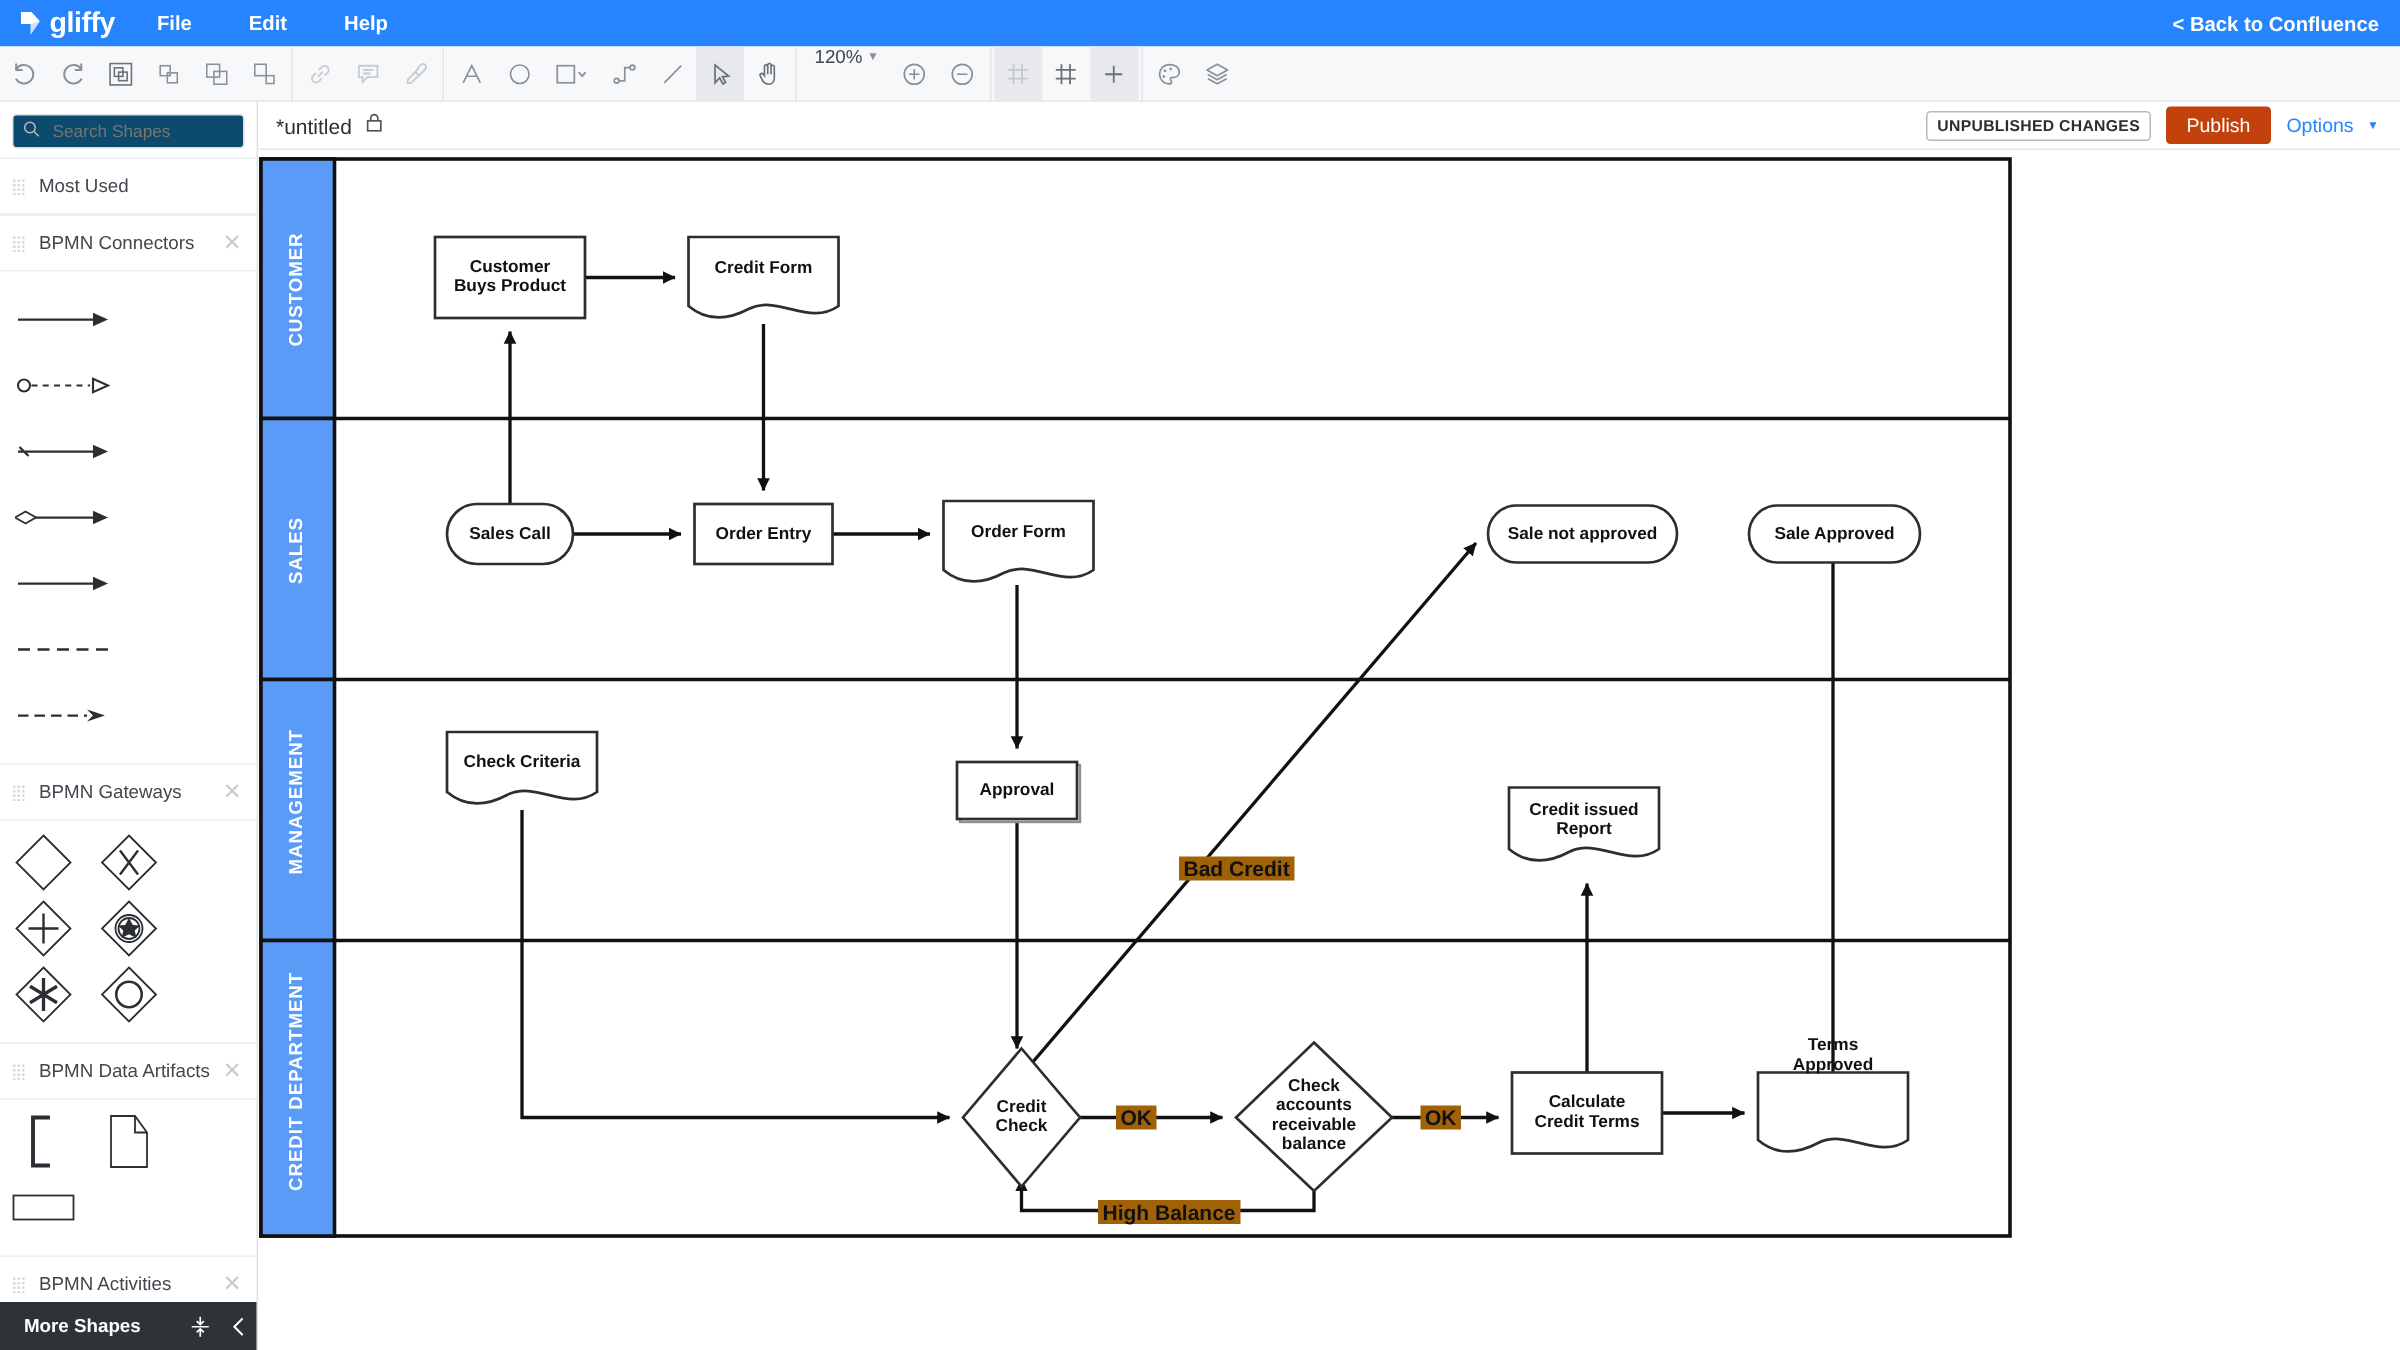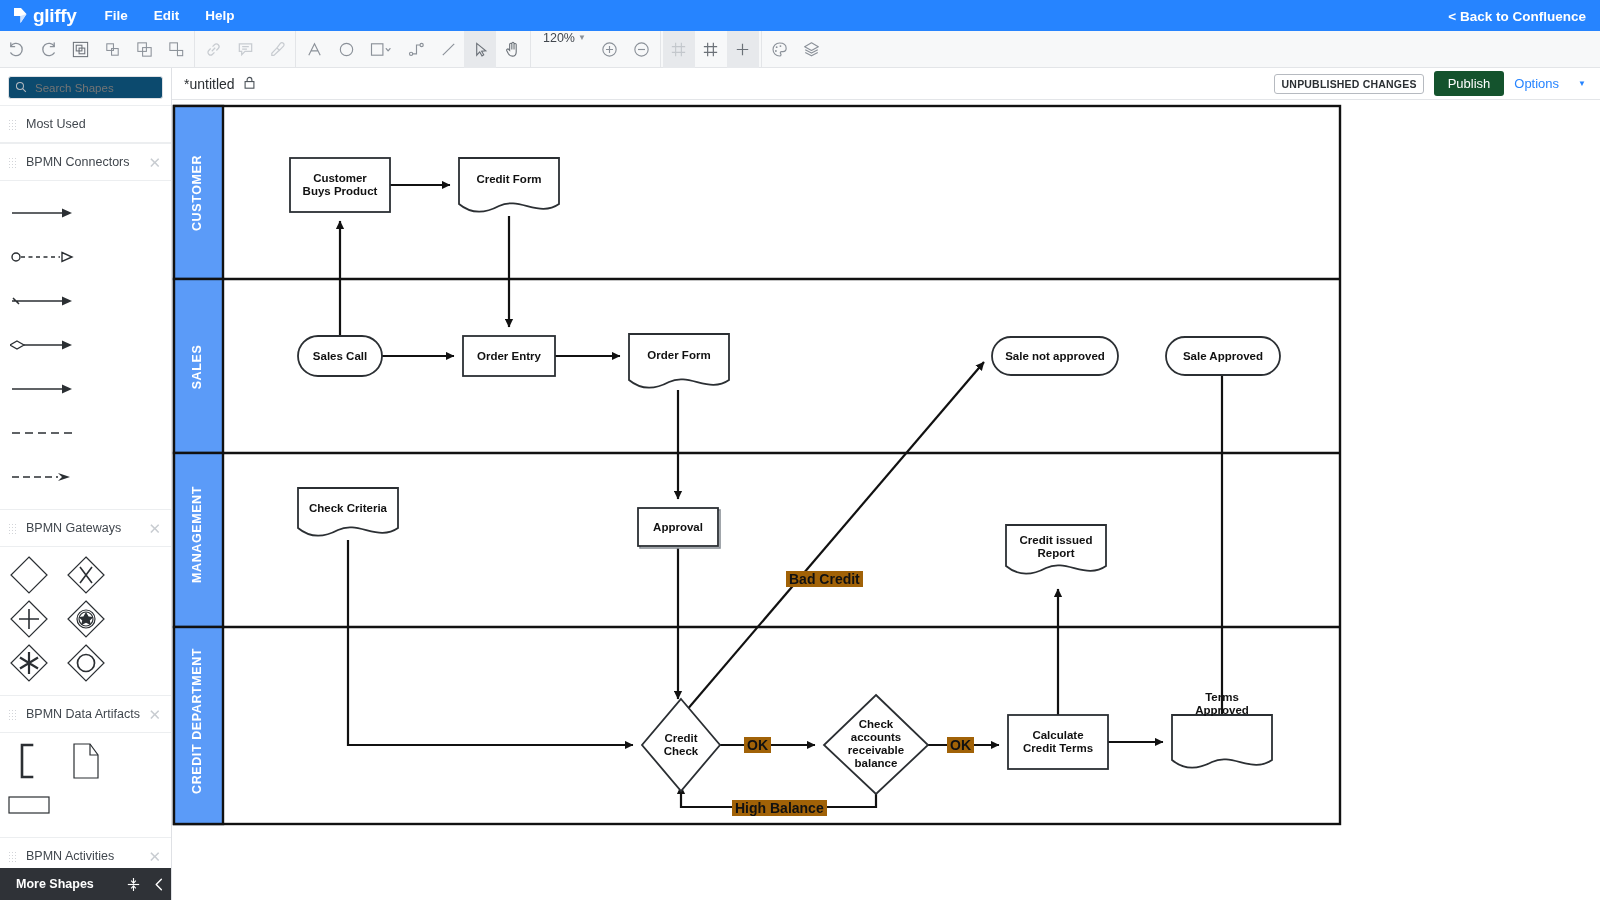--- a/index.html
+++ b/index.html
@@ -16,21 +16,21 @@
   .menubar {
     position: absolute; top: 0; left: 0; width: 1600px; height: 31px;
     background: #2684ff;
     display: flex; align-items: center;
   }
   .logo-wrap { display: flex; align-items: center; padding-left: 11px; }
   .logo-mark { width: 19px; height: 19px; position: relative; margin-right: 3px; }
   .logo-text {
     color: #ffffff; font-size: 19px; font-weight: 700; letter-spacing: -0.3px;
   }
-  .menu-items { display: flex; align-items: center; margin-left: 28px; gap: 26px; }
+  .menu-items { display: flex; align-items: center; margin-left: 28px; gap: 38px; }
   .menu-item {
     color: #ffffff; font-size: 13.5px; font-weight: 700; cursor: default;
   }
   .back-link {
     position: absolute; right: 14px; top: 50%; transform: translateY(-50%);
     color: #ffffff; font-size: 13.5px; font-weight: 700; white-space: nowrap;
   }
 
   
   .toolbar {
@@ -111,26 +111,26 @@
   .doctitle { font-size: 14px; color: #2b2f33; margin-left: 12px; }
   .lock-icon { margin-left: 9px; }
   .dochead-right {
     margin-left: auto; display: flex; align-items: center; gap: 10px; padding-right: 14px;
   }
   .badge {
     border: 1px solid #b6bac0; border-radius: 3px; padding: 3px 6px 3px 7px;
     font-size: 10.5px; font-weight: 700; color: #2b2f33; letter-spacing: 0.2px;
   }
   .publish-btn {
-    background: #14532d; color: #ffffff; border: none; border-radius: 3px;
+    background: #c2410c; color: #ffffff; border: none; border-radius: 3px;
     font-size: 13px; padding: 5px 14px; cursor: default;
     font-family: "Liberation Sans", sans-serif;
   }
   .options-btn {
-    color: #2684ff; font-size: 13px; display: flex; align-items: center; gap: 19px;
+    color: #2684ff; font-size: 13px; display: flex; align-items: center; gap: 9px;
     cursor: default;
   }
 
   
   .canvas {
     position: absolute; top: 100px; left: 172px; width: 1428px; height: 800px;
     background: #ffffff; overflow: hidden;
   }
   .diagram { position: absolute; left: 0; top: 0; width: 1428px; height: 800px; }
 

